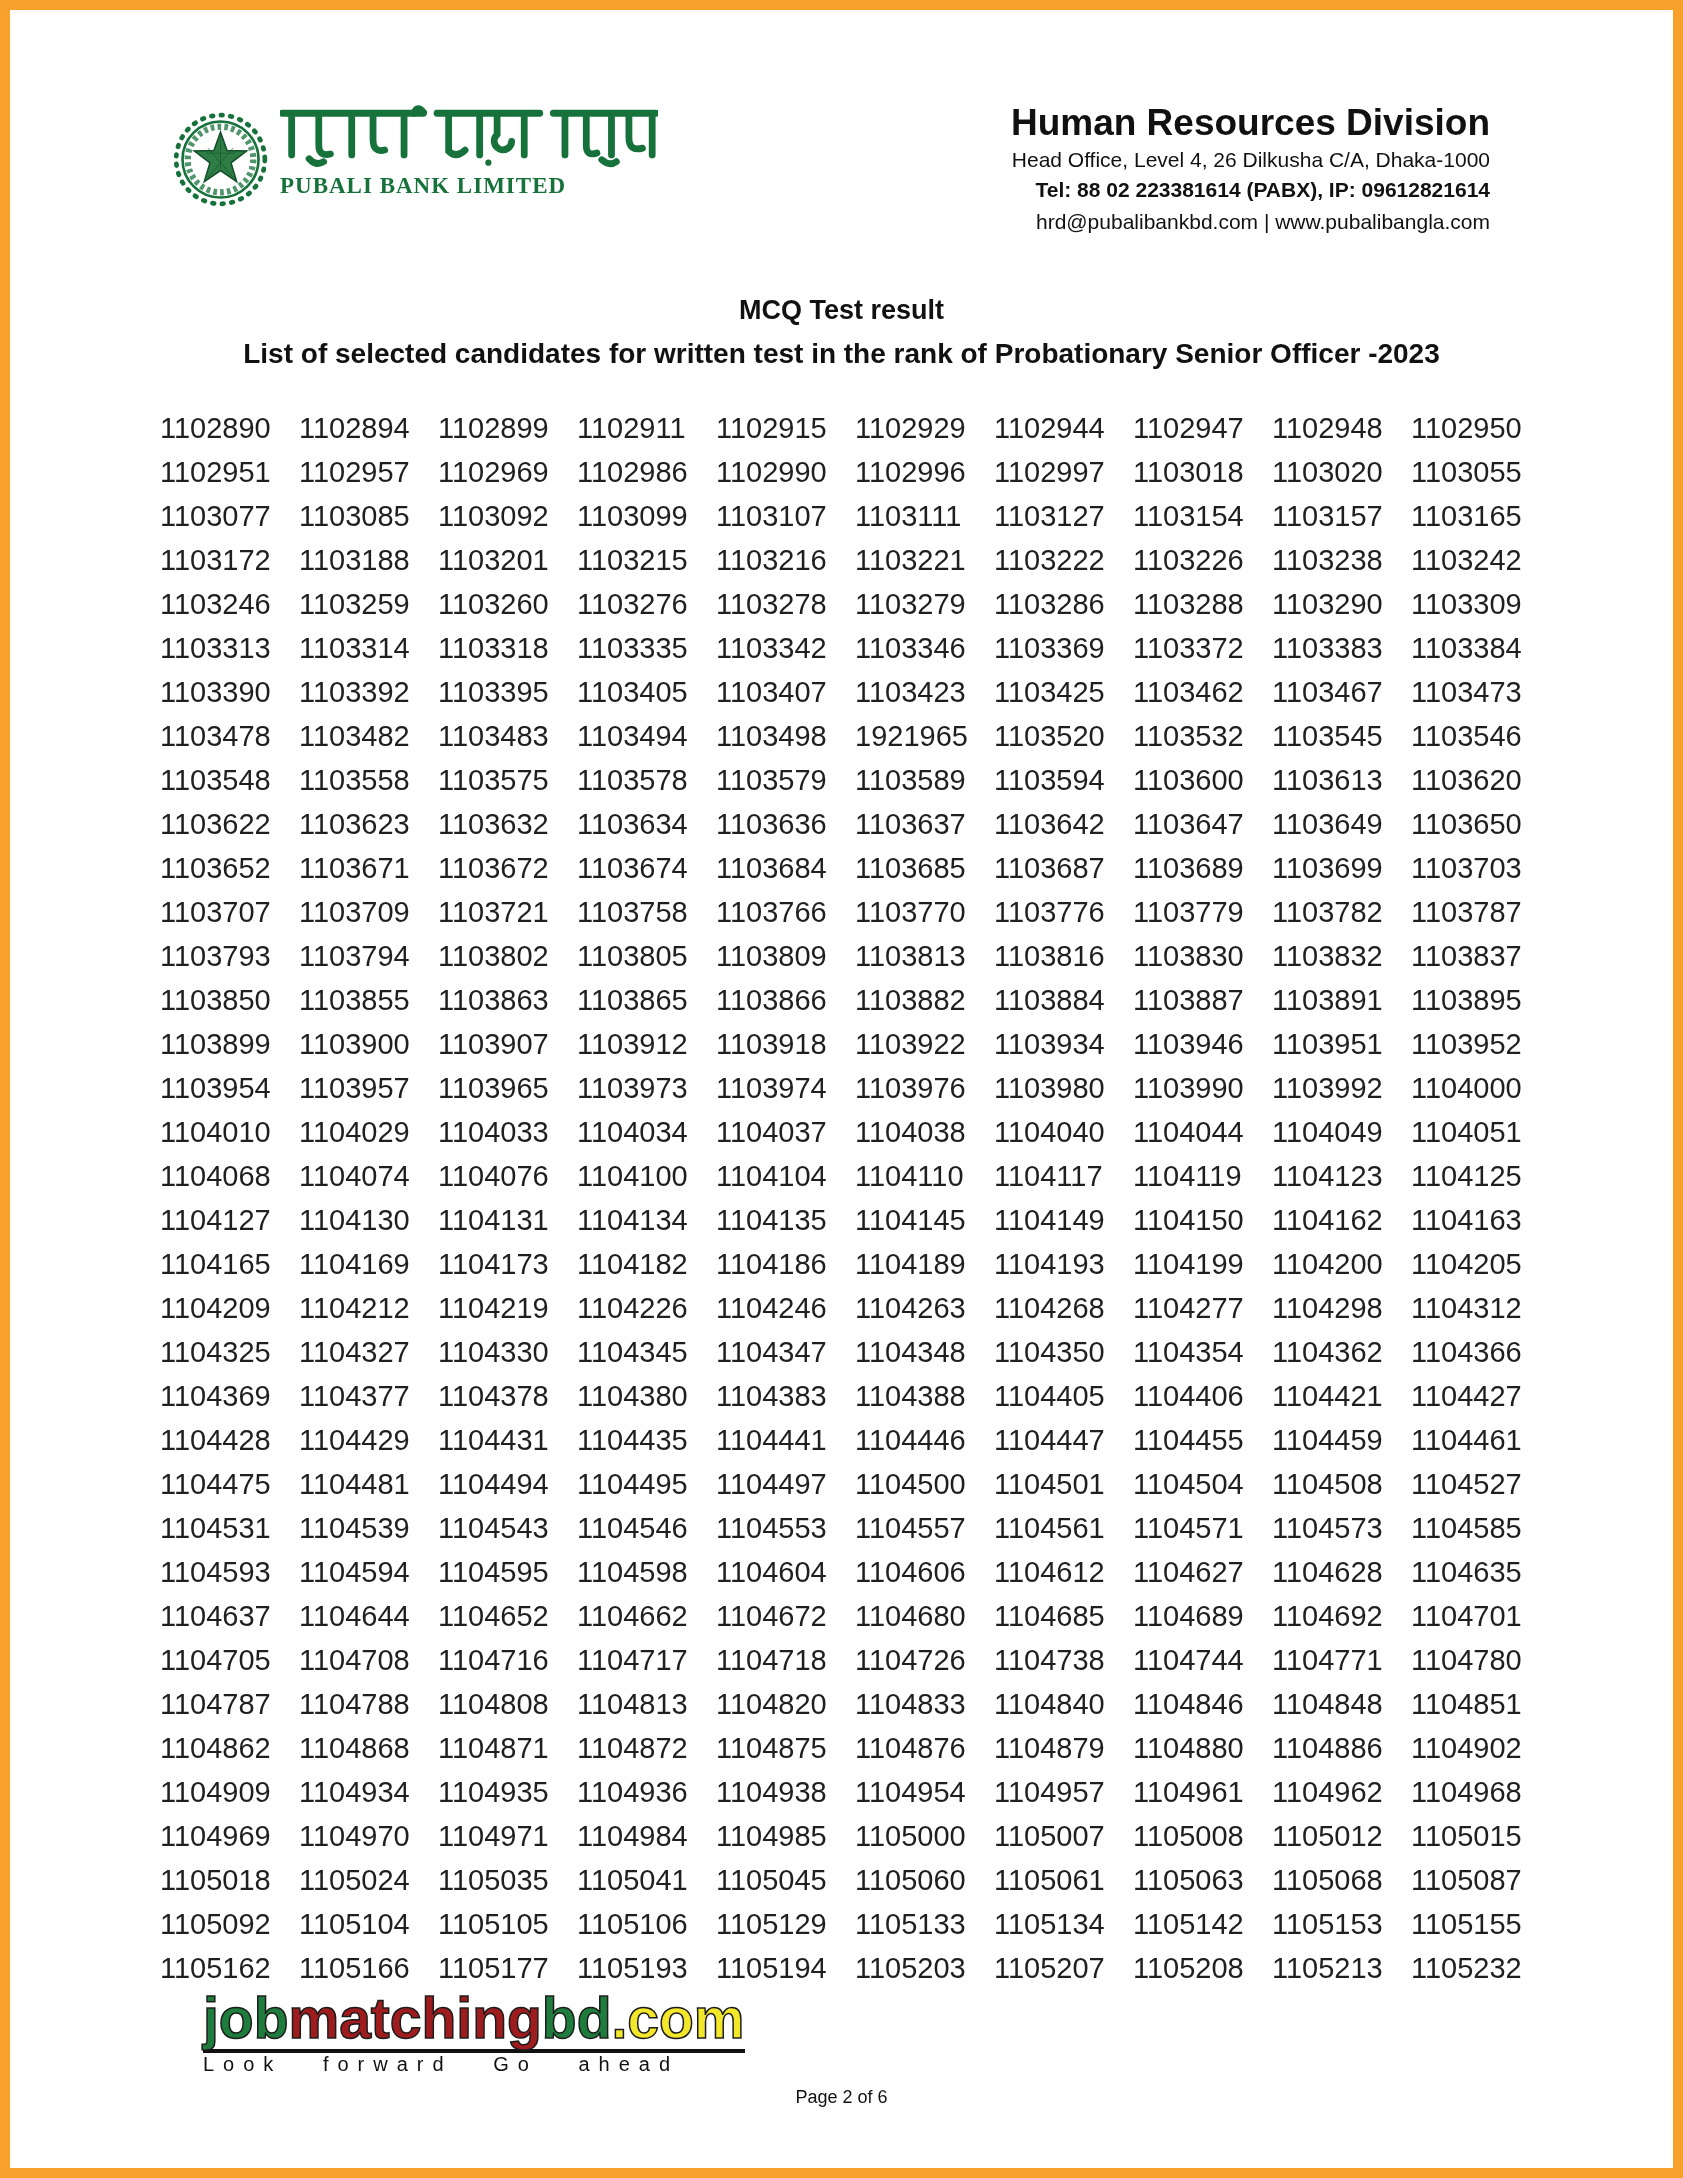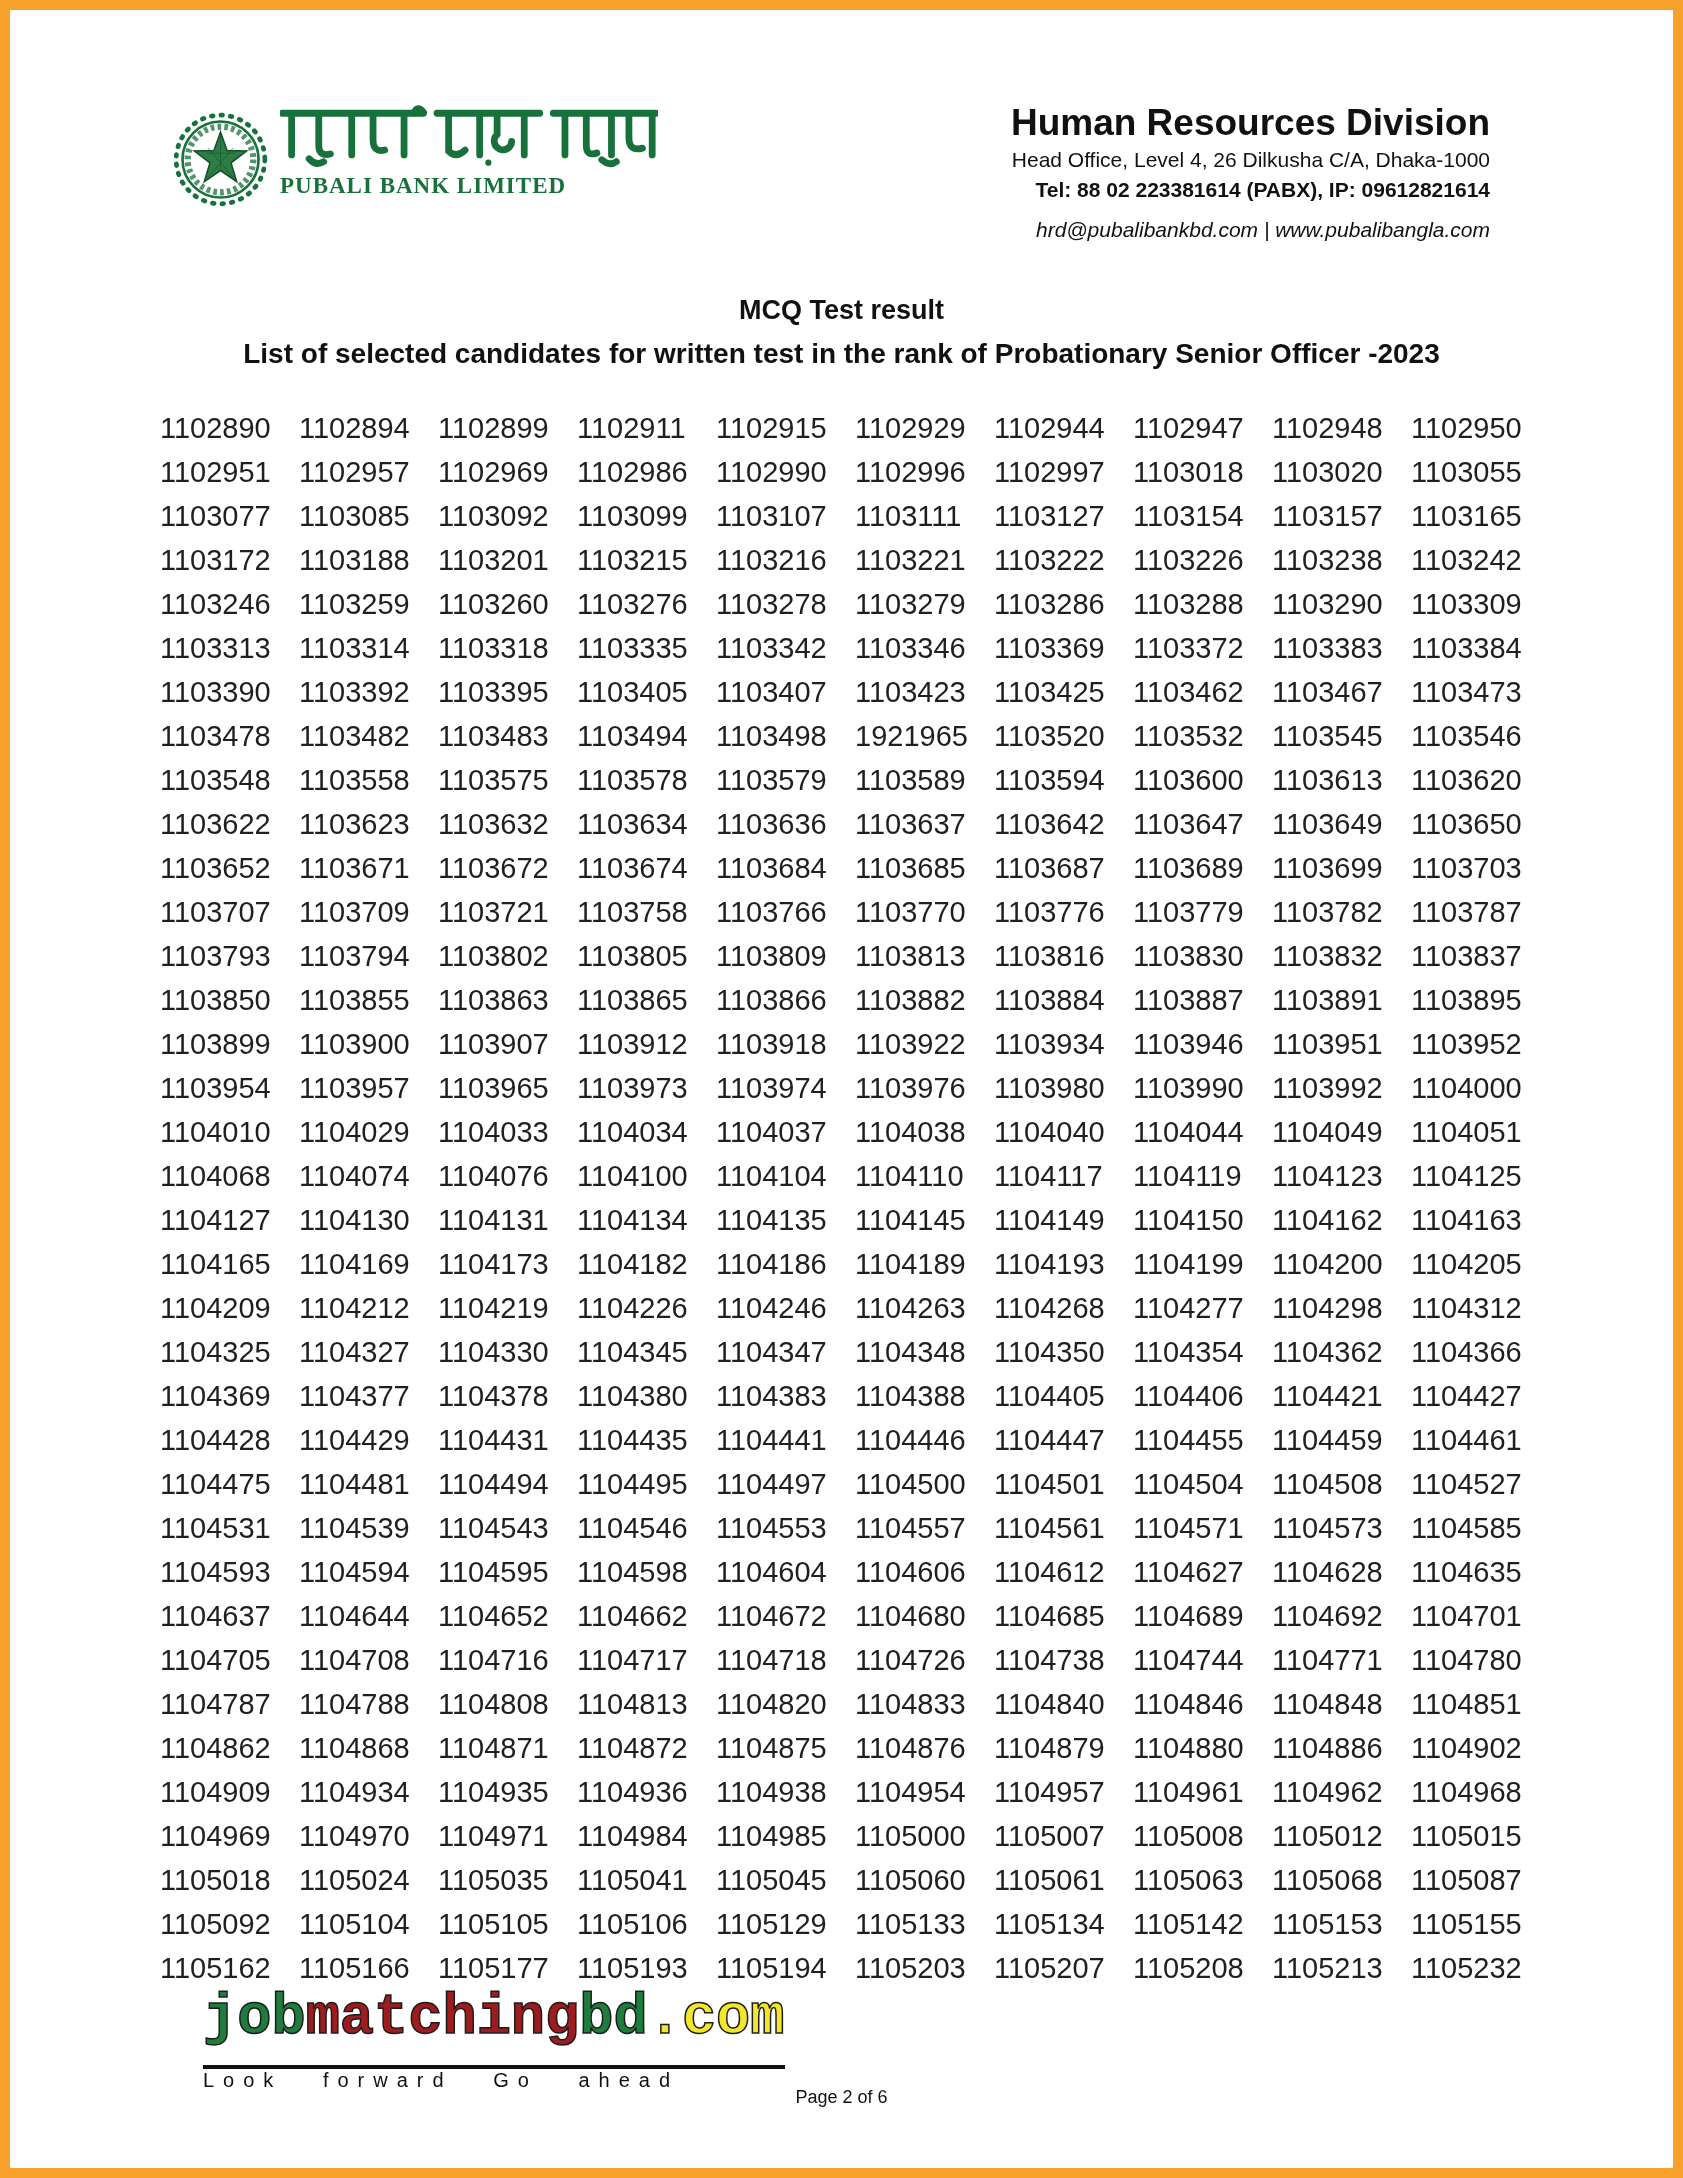--- a/index.html
+++ b/index.html
@@ -20,39 +20,39 @@
   .bengali-mark{display:block;}
   .bank-english{
     font-family:"Liberation Serif",serif;
     font-weight:bold;font-size:23px;letter-spacing:1px;
     color:#17713B;margin-top:4px;white-space:nowrap;
   }
   .hrd-block{position:absolute;right:183px;top:91px;text-align:right;line-height:30px;}
   .hrd-division{font-size:37px;font-weight:bold;color:#111;line-height:44px;margin-left:35px;}
   .hrd-address{font-size:21px;color:#111;}
   .hrd-phone{font-size:21px;font-weight:bold;color:#111;}
-  .hrd-contact{font-size:21px;color:#111;margin-top:10px;font-style:italic;}
+  .hrd-contact{font-size:21px;color:#111;margin-top:2px;}
   
   .titles{position:absolute;left:0;right:0;top:285px;text-align:center;}
   .title-1{font-size:27px;font-weight:bold;color:#111;}
   .title-2{font-size:28px;font-weight:bold;color:#111;margin-top:12px;}
   
   .roll-grid{
     position:absolute;left:150px;top:396px;width:1386px;
     display:grid;grid-template-columns:repeat(10,139px);grid-auto-rows:44px;
     align-items:center;justify-items:start;
   }
   .roll-grid span{font-size:29px;color:#1f1f1f;}
   
   .watermark{position:absolute;left:193px;top:1978px;}
   .wm-word{
     display:inline-block;
-    font-family:Liberation Mono, monospace;font-weight:800;font-size:57px;line-height:61px;
+    font-family:Liberation Sans, sans-serif;font-weight:800;font-size:57px;line-height:61px;
     -webkit-text-stroke:1.5px #1c1c1c;
-    border-bottom:4px solid #111;padding-bottom:16px;white-space:nowrap;
+    border-bottom:4px solid #111;padding-bottom:0px;white-space:nowrap;
   }
   .wm-tagline{
     font-family:Liberation Sans, sans-serif;font-size:20px;color:#111;
     letter-spacing:9px;word-spacing:26px;white-space:nowrap;
   }
   
   .page-footer{position:absolute;left:0;right:0;top:2077px;text-align:center;font-size:18px;color:#111;}
 </style>
 </head>
 <body>

